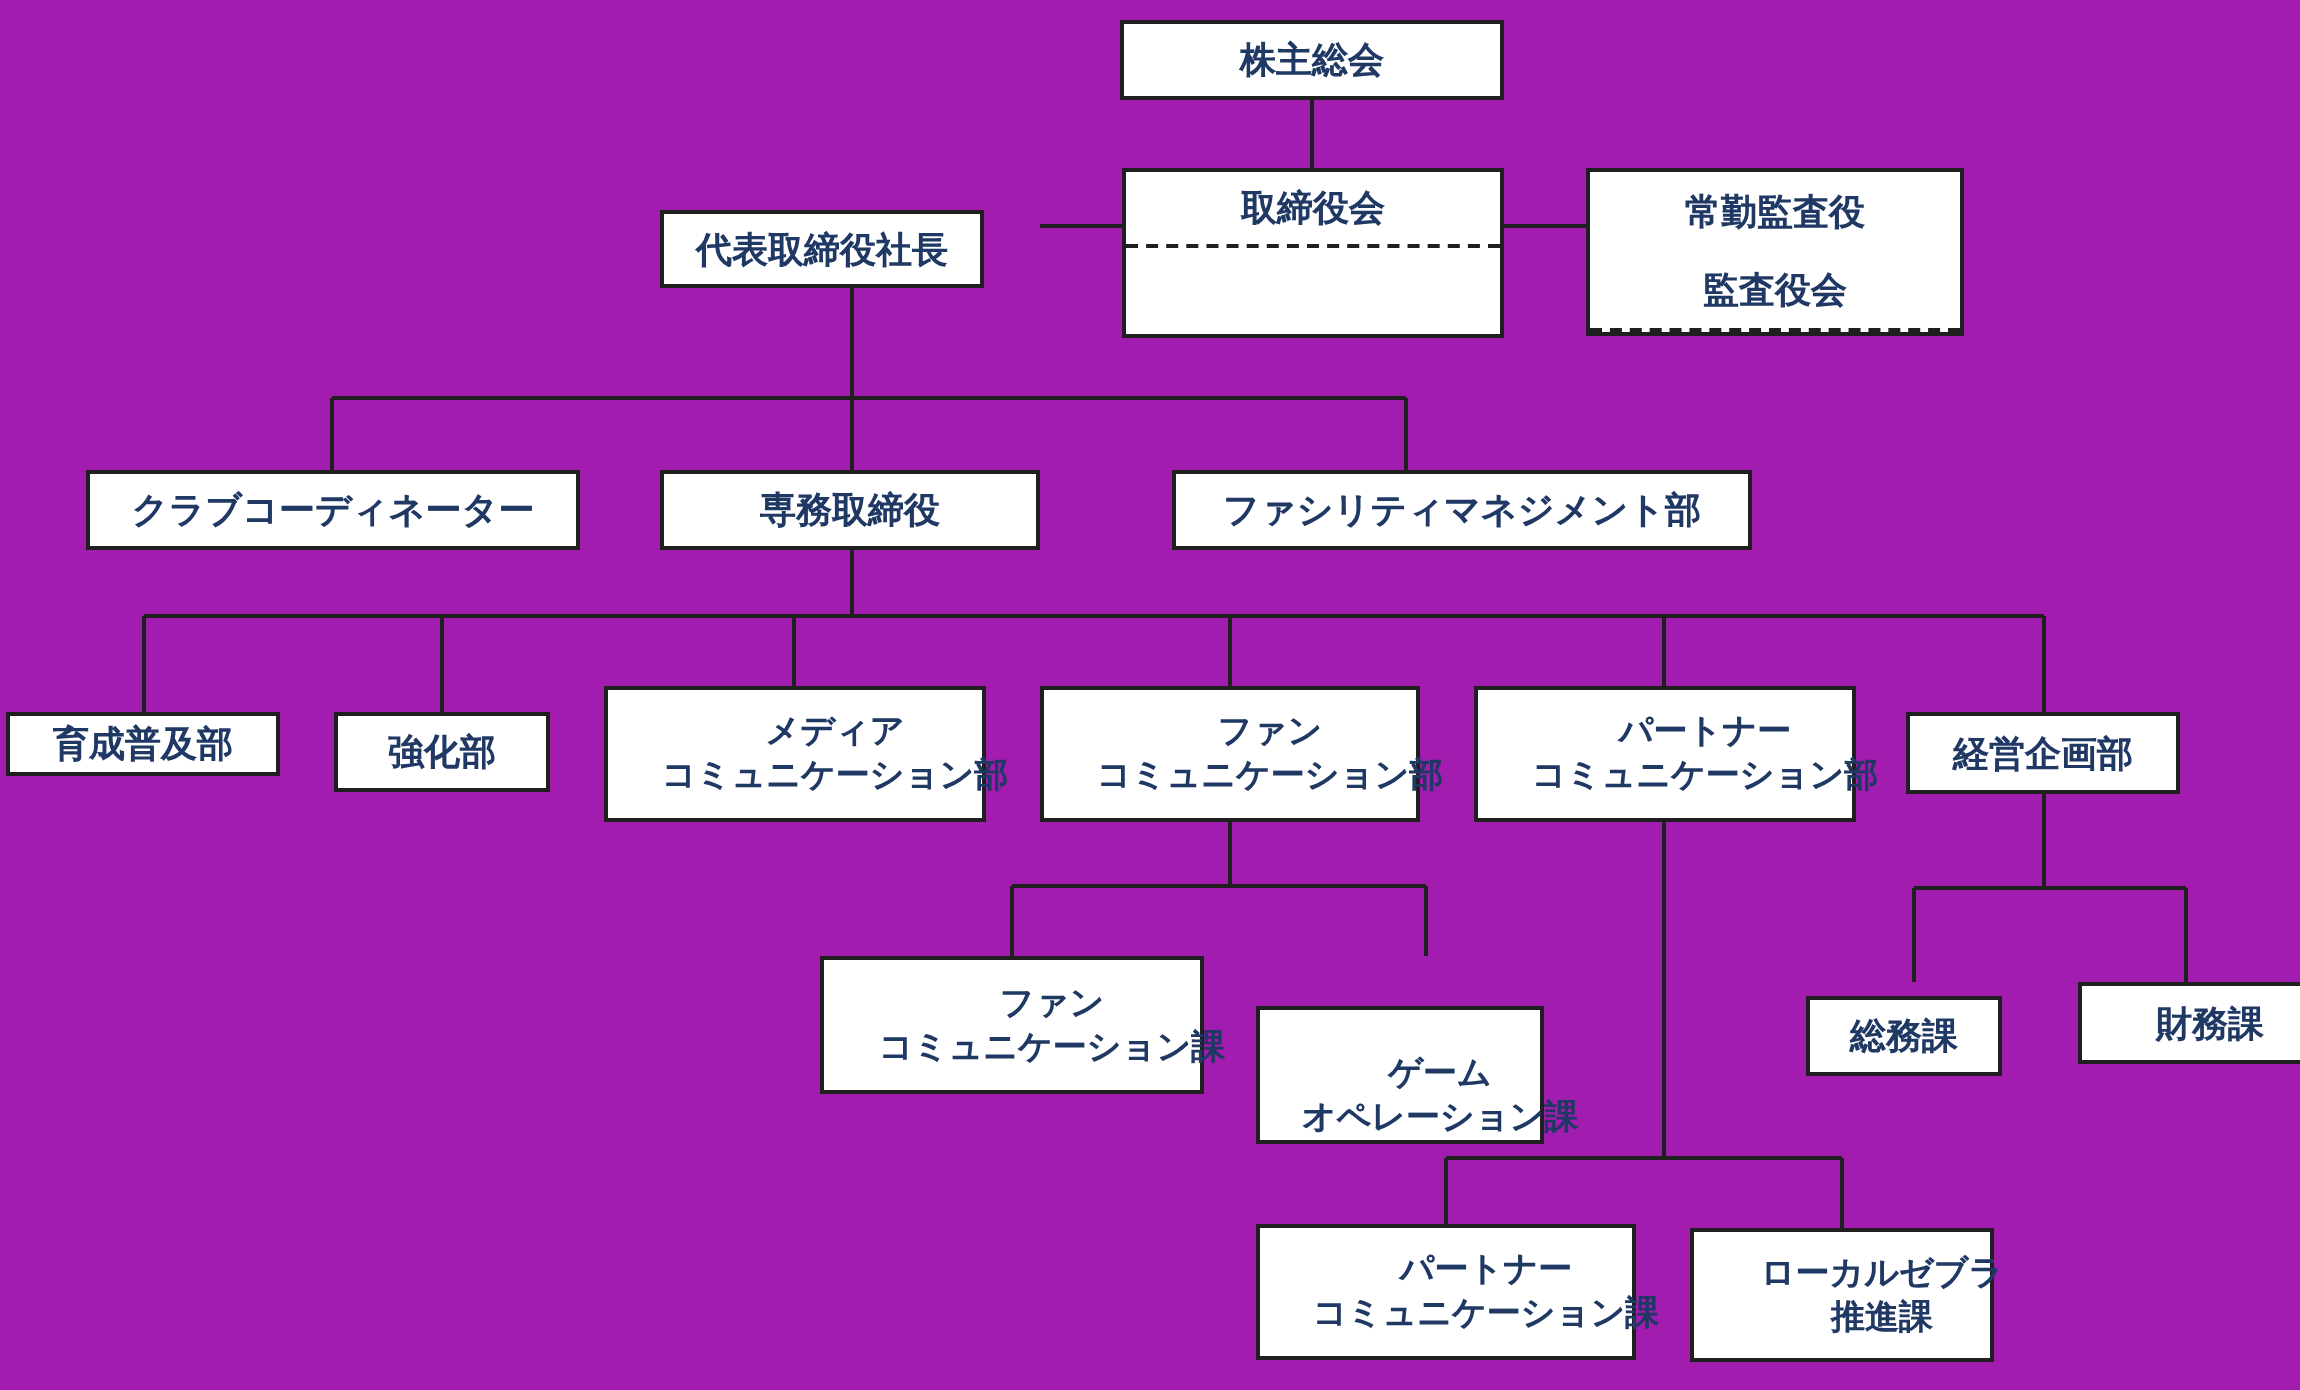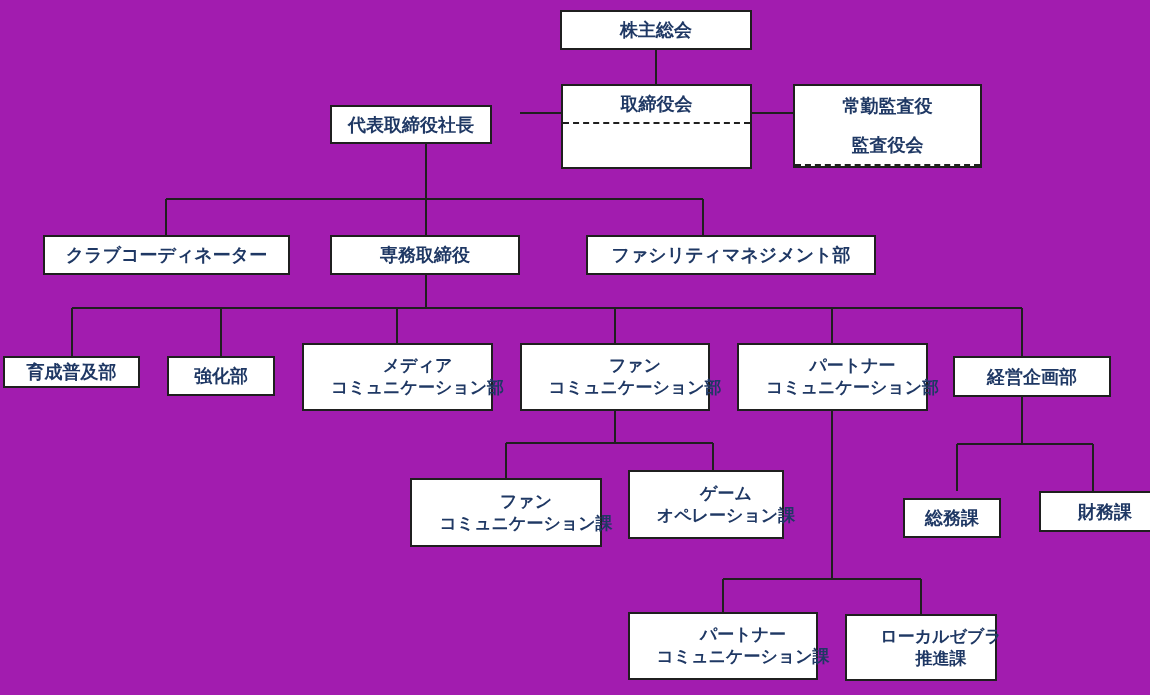--- a/index.html
+++ b/index.html
@@ -110,28 +110,28 @@
         <span class="lbl">コミュニケーション部</span>
       </div>
       <div class="box two-line" style="left: 520px; top: 343px; width: 190px; height: 68px;">
         <span class="lbl">ファン</span>
         <span class="lbl">コミュニケーション部</span>
       </div>
       <div class="box two-line" style="left: 737px; top: 343px; width: 191px; height: 68px;">
         <span class="lbl">パートナー</span>
         <span class="lbl">コミュニケーション部</span>
       </div>
-      <div class="box" style="left: 953px; top: 356px; width: 158px; height: 41px;">
+      <div class="box" style="left: 953px; top: 356px; width: 137px; height: 41px;">
         <span class="lbl">経営企画部</span>
       </div>
       <div class="box two-line" style="left: 410px; top: 478px; width: 192px; height: 69px;">
         <span class="lbl">ファン</span>
         <span class="lbl">コミュニケーション課</span>
       </div>
-      <div class="box two-line" style="left: 628px; top: 470px; width: 156px; height: 69px;">
+      <div class="box two-line" style="left: 628px; top: 503px; width: 144px; height: 69px; justify-content: flex-end;">
         <span class="lbl">ゲーム</span>
         <span class="lbl">オペレーション課</span>
       </div>
       <div class="box" style="left: 903px; top: 498px; width: 98px; height: 40px; justify-content: center;">
         <span class="lbl">総務課</span>
       </div>
       <div class="box" style="left: 1039px; top: 491px; width: 132px; height: 41px;">
         <span class="lbl">財務課</span>
       </div>
       <div class="box two-line" style="left: 628px; top: 612px; width: 190px; height: 68px;">

